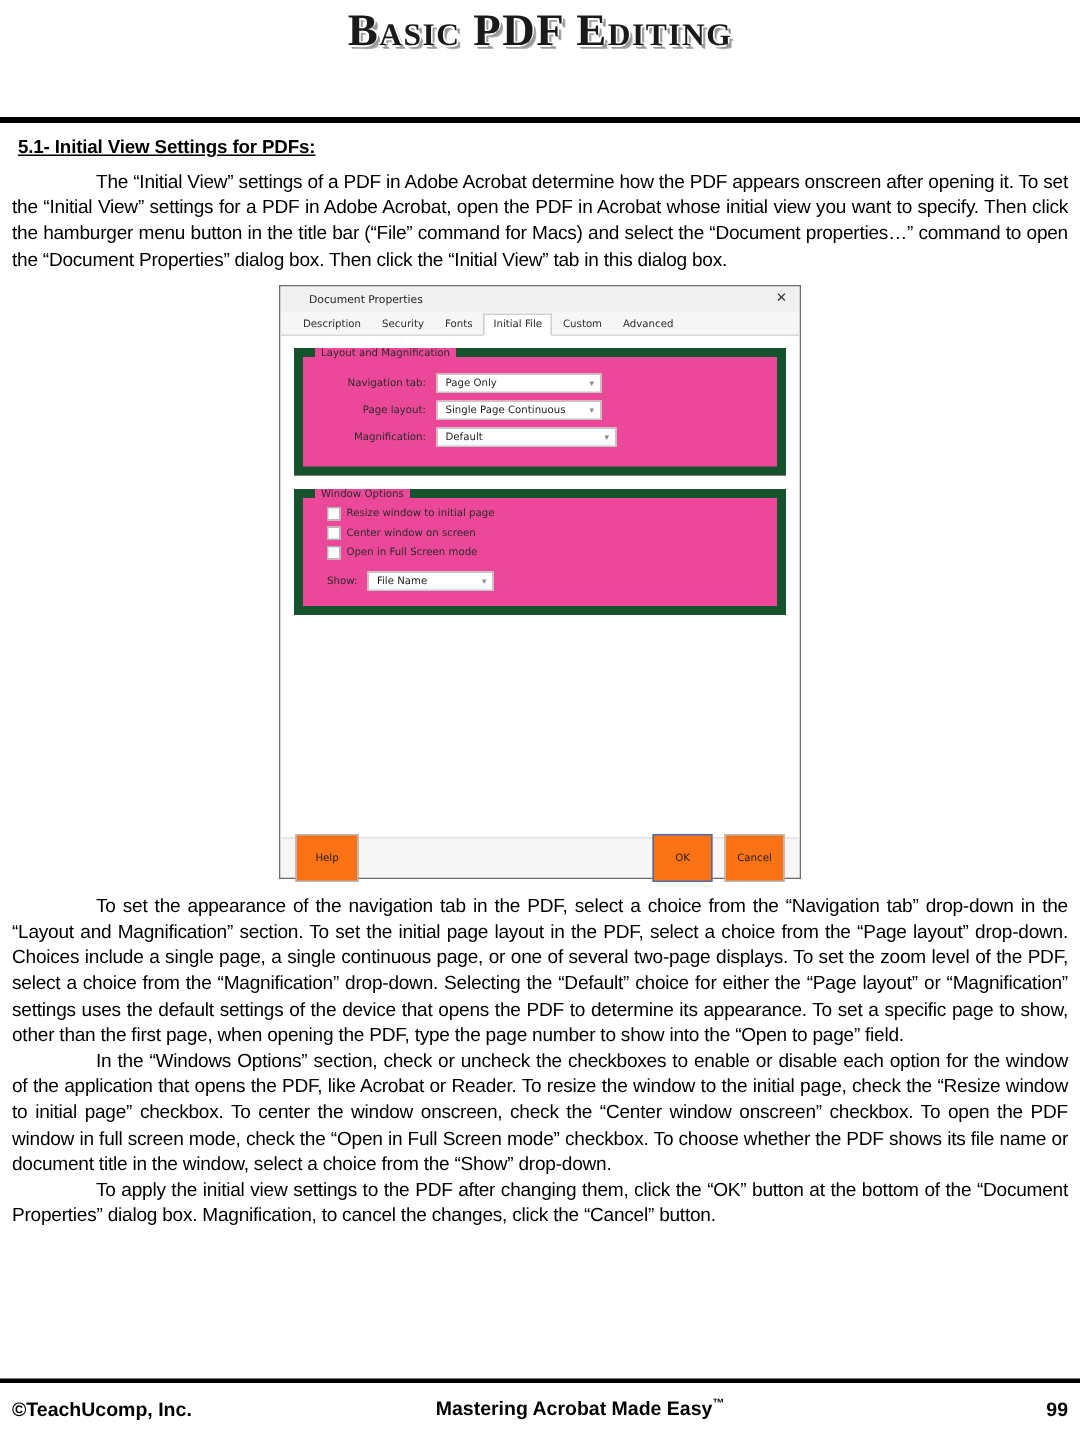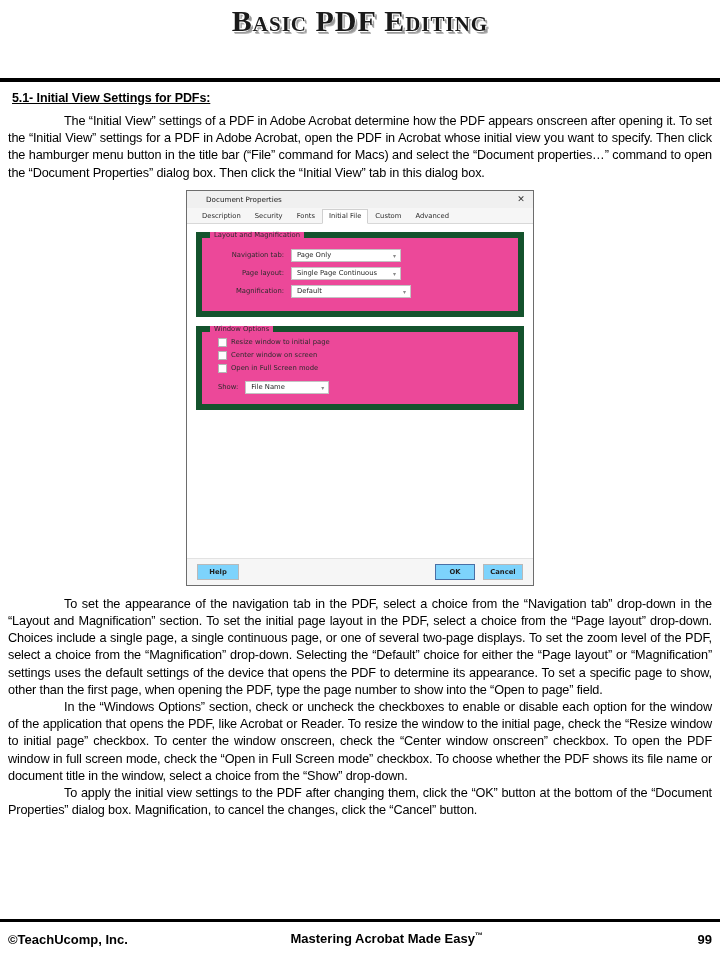--- a/index.html
+++ b/index.html
@@ -248,31 +248,30 @@
   .dlg-footer {
     height: 26px;
     background: #f6f6f6;
     border-top: 1px solid #e2e2e2;
     display: flex;
     align-items: center;
     padding: 0 10px;
     flex: none;
   }
   .btn {
-    height: 16px;
+    height: 32px;
     min-width: 42px;
     border: 1px solid #b9b9b9;
-    background: #7dd3fc;
+    background: #f97316;
     font-size: 6.8px;
     display: flex;
     align-items: center;
     justify-content: center;
     color: #1f1f1f;
     box-sizing: border-box;
-    font-weight: bold;
   }
   .btn.primary {
     border: 1px solid #4a6fa5;
     min-width: 40px;
   }
   .btn-cancel { margin-left: 8px; min-width: 40px; }
 
   
   .page-footer {
     position: absolute;

